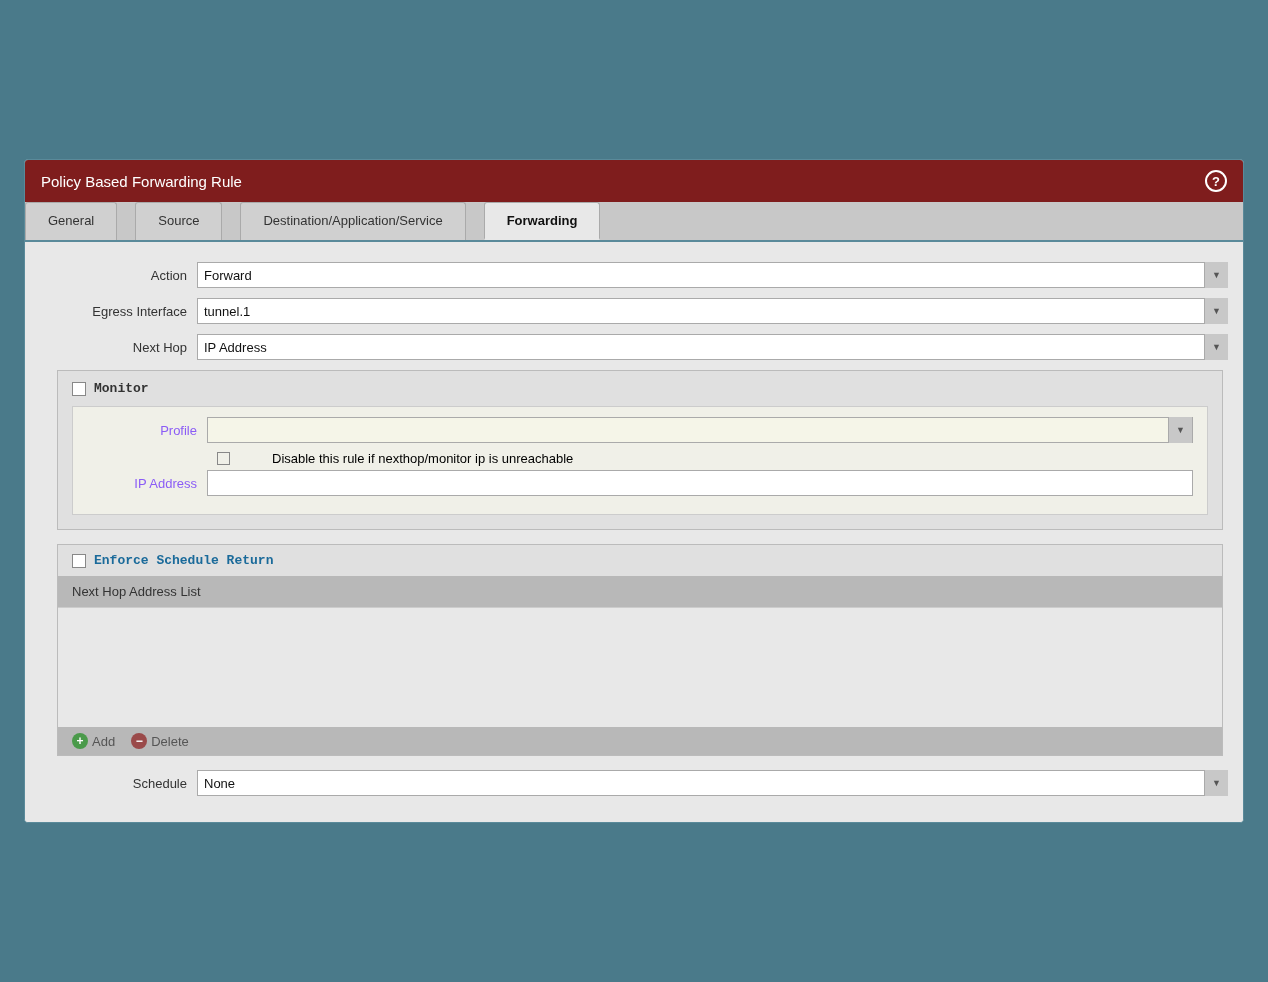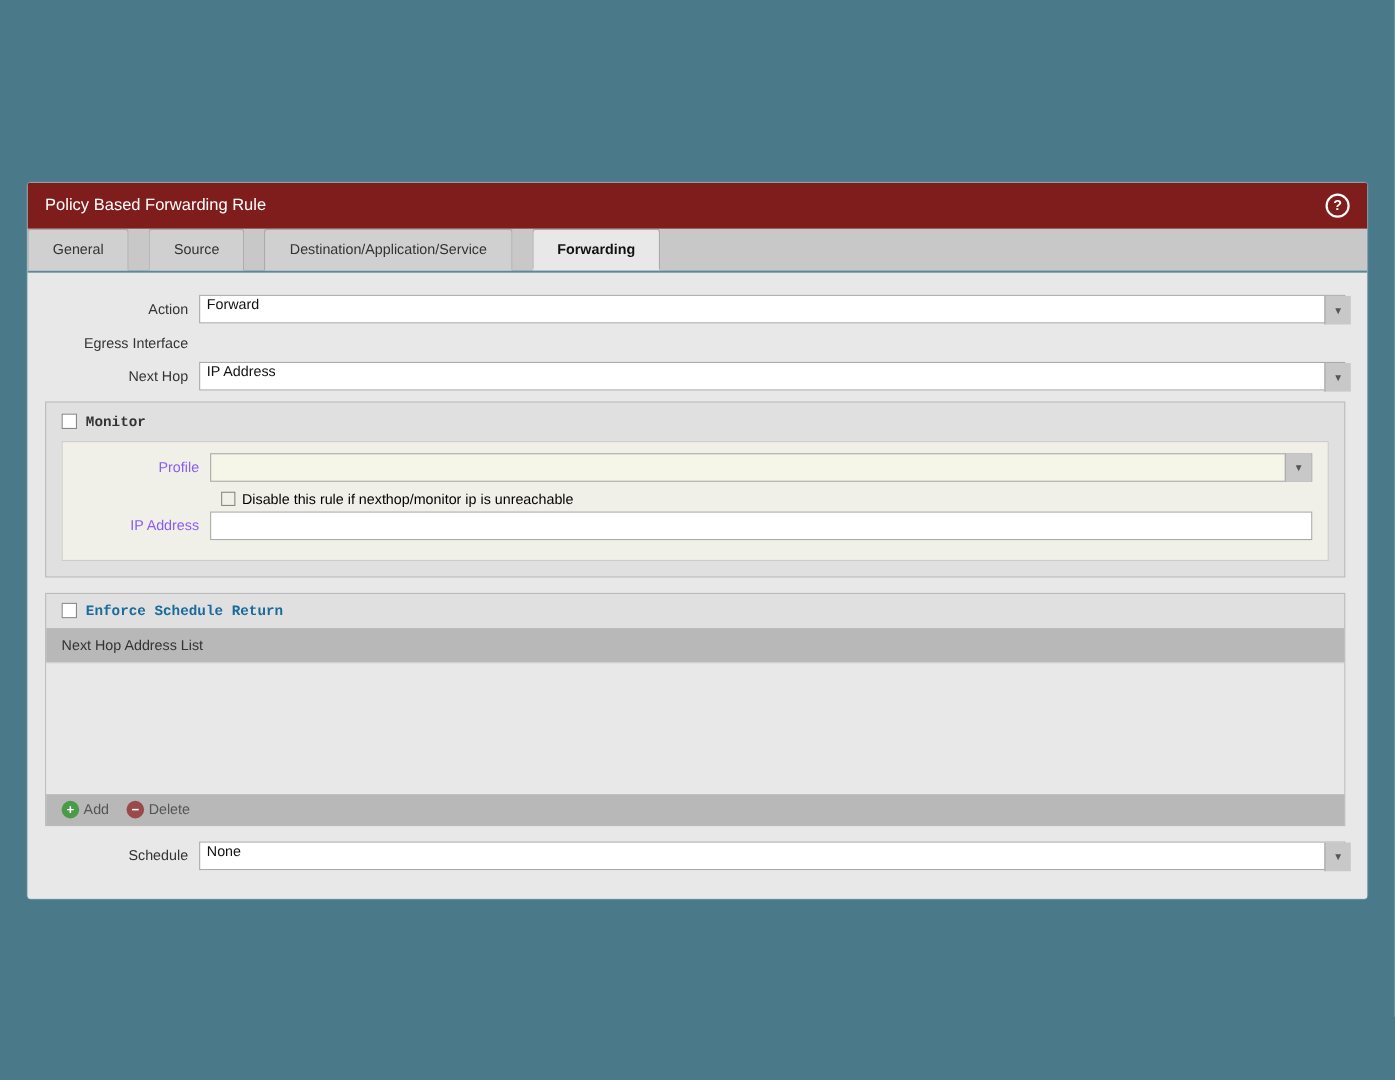--- a/index.html
+++ b/index.html
@@ -59,21 +59,21 @@
       border-radius: 3px 3px 0 0;
     }
     .tab.active {
       background: #e8e8e8;
       border-bottom: 2px solid #e8e8e8;
       font-weight: bold;
       color: #111;
     }
     .content {
       background: #e8e8e8;
-      padding: 20px 20px 16px 16px;
+      padding: 20px 20px 16px 32px;
     }
     .form-row {
       display: flex;
       align-items: center;
       margin-bottom: 10px;
     }
     .form-label {
       width: 140px;
       text-align: right;
       padding-right: 10px;
@@ -160,20 +160,21 @@
       background: #f5f5e8;
       border: 1px solid #aaa;
       height: 26px;
       padding: 0 6px;
     }
     .checkbox-row {
       display: flex;
       align-items: center;
       padding-left: 130px;
       margin-bottom: 4px;
+      gap: 36px;
     }
     .small-checkbox {
       width: 13px;
       height: 13px;
       border: 1px solid #888;
       background: #f0f0e8;
       margin-right: 6px;
       flex-shrink: 0;
     }
     .ip-input {
@@ -271,21 +272,21 @@
       color: #333;
       border: 1px solid #aaa;
       padding: 7px 22px;
       border-radius: 3px;
       cursor: pointer;
       font-size: 13px;
     }
     .full-select {
       width: 100%;
       display: flex;
-      align-items: flex-start;
+      align-items: center;
       background: white;
       border: 1px solid #aaa;
       height: 26px;
       padding: 0 0 0 6px;
     }
   </style>
 </head>
 <body>
 
 <div class="dialog">
@@ -309,20 +310,26 @@
       <div class="form-control">
         <div class="full-select">
           <span class="select-box-text">Forward</span>
           <div class="select-arrow"></div>
         </div>
       </div>
     </div>
 
     <div class="form-row">
       <div class="form-label">Egress Interface</div>
+      <div class="form-control">
+        <div class="full-select">
+          <span class="select-box-text">tunnel.1</span>
+          <div class="select-arrow"></div>
+        </div>
+      </div>
     </div>
 
     <div class="form-row">
       <div class="form-label">Next Hop</div>
       <div class="form-control">
         <div class="full-select">
           <span class="select-box-text">IP Address</span>
           <div class="select-arrow"></div>
         </div>
       </div>

